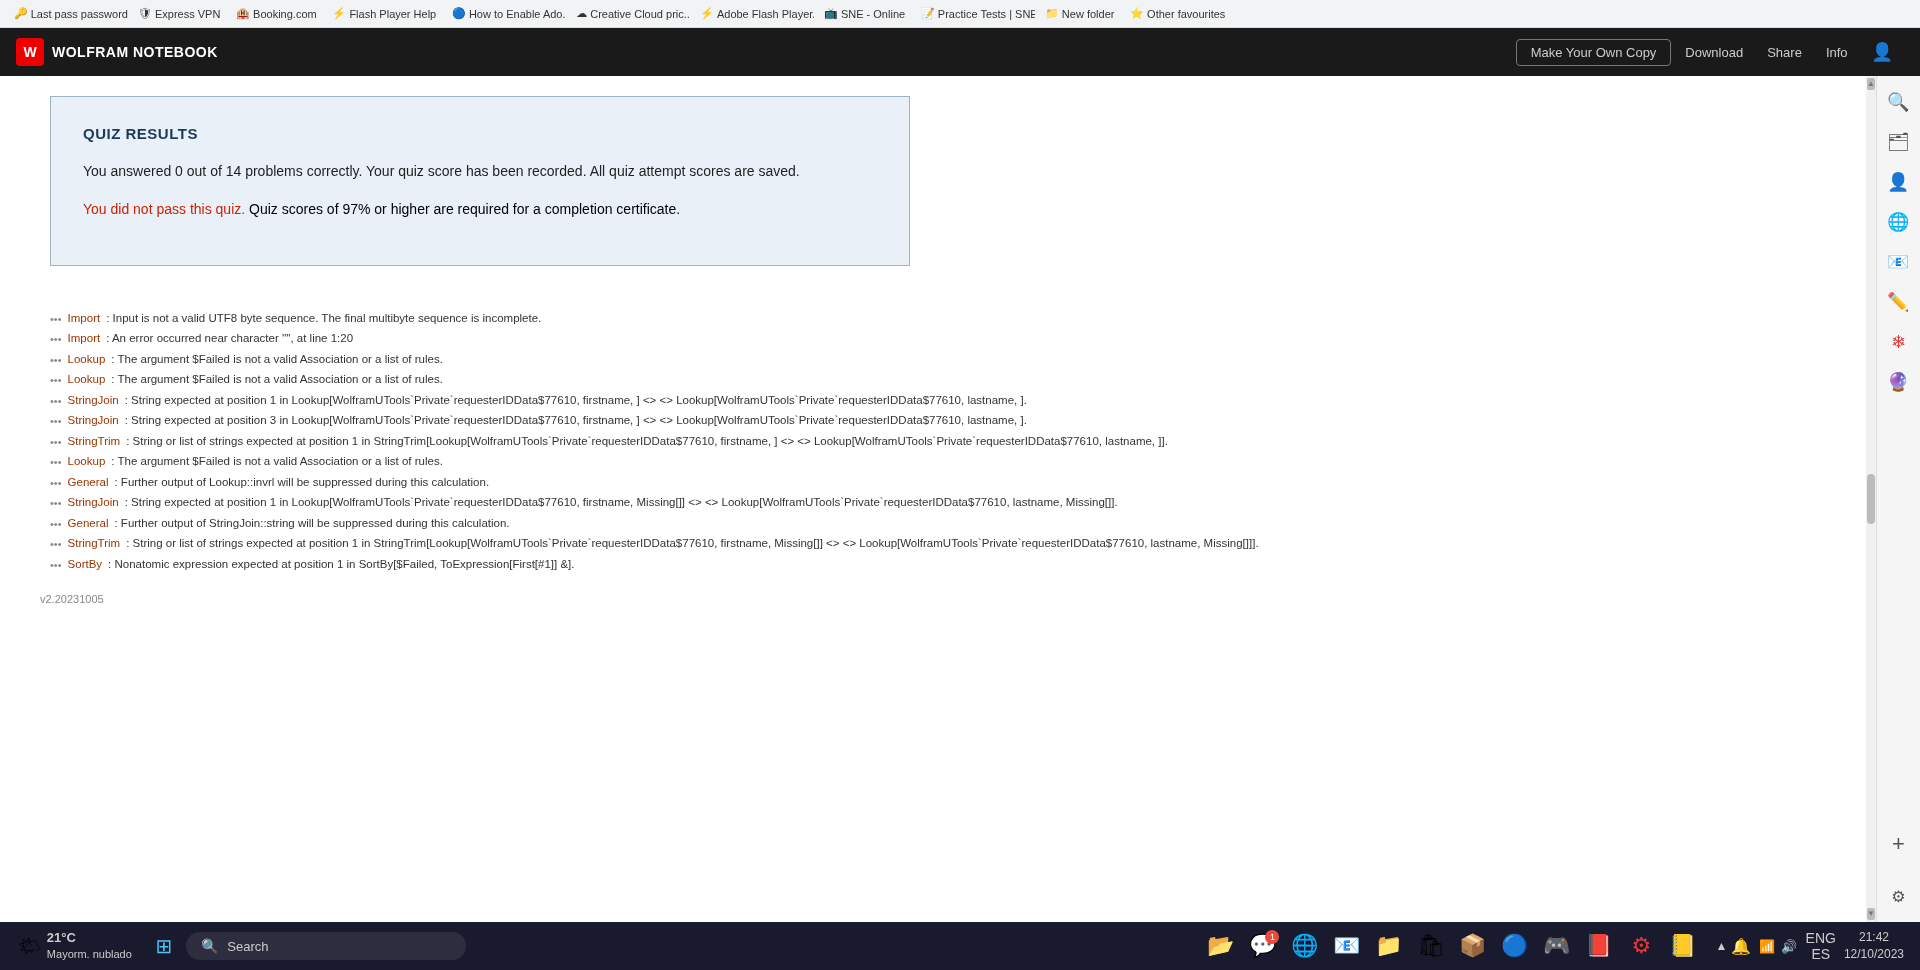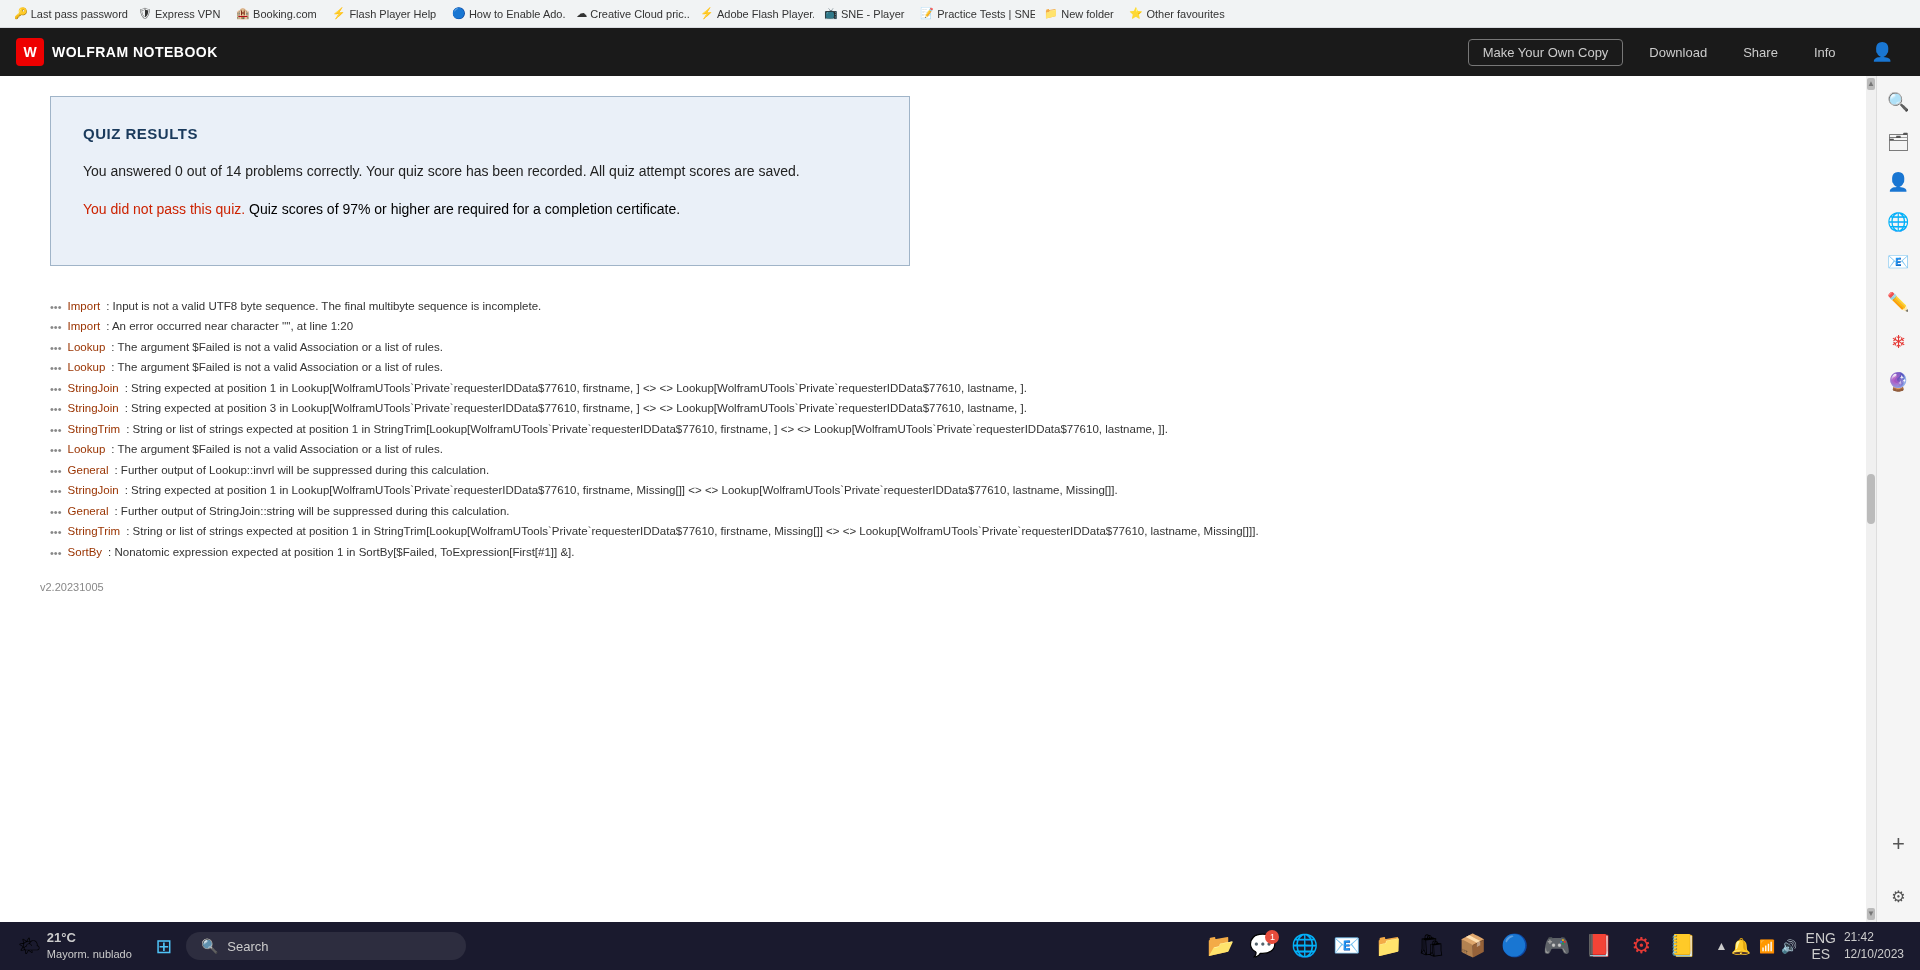--- a/index.html
+++ b/index.html
@@ -58,21 +58,21 @@
     .app-title {
       color: #fff;
       font-size: 14px;
       font-weight: 600;
       letter-spacing: 0.5px;
     }
     .header-spacer { flex: 1; }
     .header-actions {
       display: flex;
       align-items: center;
-      gap: 16px;
+      gap: 4px;
     }
     .header-btn {
       color: #ccc;
       background: transparent;
       border: 1px solid #555;
       border-radius: 4px;
       padding: 5px 14px;
       font-size: 13px;
       cursor: pointer;
       display: flex;
@@ -105,21 +105,21 @@
       padding: 20px 40px;
       overflow-y: auto;
       background: #fff;
     }
 
     
     .quiz-results-box {
       border: 1px solid #a0b4c8;
       background: #eaf0f8;
       padding: 28px 32px;
-      margin-bottom: 32px;
+      margin-bottom: 44px;
       max-width: 860px;
       margin-left: 10px;
     }
     .quiz-title {
       font-size: 15px;
       font-weight: 700;
       color: #1a3a5c;
       margin-bottom: 18px;
       letter-spacing: 0.5px;
     }
@@ -296,21 +296,21 @@
       padding: 0 8px;
     }
     .system-icons {
       display: flex;
       align-items: center;
       gap: 6px;
       color: #ccc;
       font-size: 13px;
     }
     .system-time {
-      text-align: left;
+      text-align: center;
       color: #ccc;
       font-size: 12px;
       line-height: 1.4;
     }
     .notification-area {
       display: flex;
       align-items: center;
       gap: 4px;
       color: #ccc;
       font-size: 12px;
@@ -333,21 +333,21 @@
 <body>
 
 <div class="bookmarks-bar">
   <span class="bookmark-item">🔑 <span>Last pass password...</span></span>
   <span class="bookmark-item">🛡 <span>Express VPN</span></span>
   <span class="bookmark-item">🏨 <span>Booking.com</span></span>
   <span class="bookmark-item">⚡ <span>Flash Player Help</span></span>
   <span class="bookmark-item">🔵 <span>How to Enable Ado...</span></span>
   <span class="bookmark-item">☁ <span>Creative Cloud pric...</span></span>
   <span class="bookmark-item">⚡ <span>Adobe Flash Player...</span></span>
-  <span class="bookmark-item">📺 <span>SNE - Player</span></span>
+  <span class="bookmark-item">📺 <span>SNE - Online</span></span>
   <span class="bookmark-item">📝 <span>Practice Tests | SNE...</span></span>
   <span class="bookmark-item">📁 <span>New folder</span></span>
   <span class="bookmark-item">⭐ <span>Other favourites</span></span>
 </div>
 
 <div class="app-header">
   <div class="app-logo">
     <div class="wolfram-icon">
       <span>W</span>
     </div>

